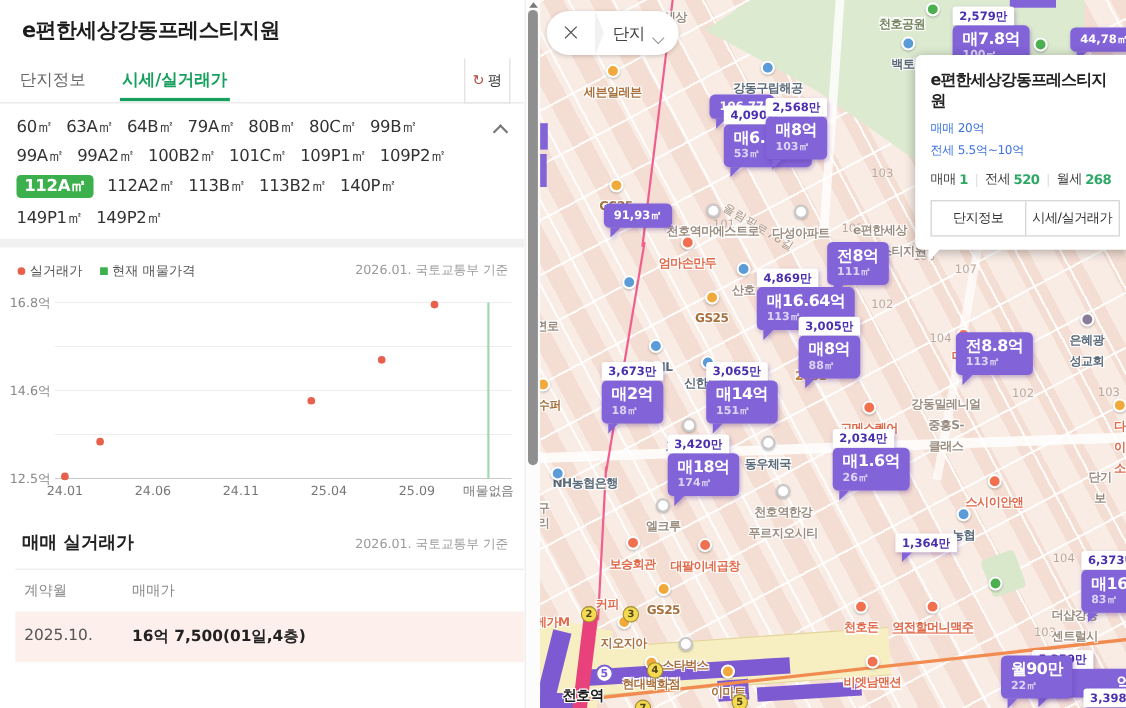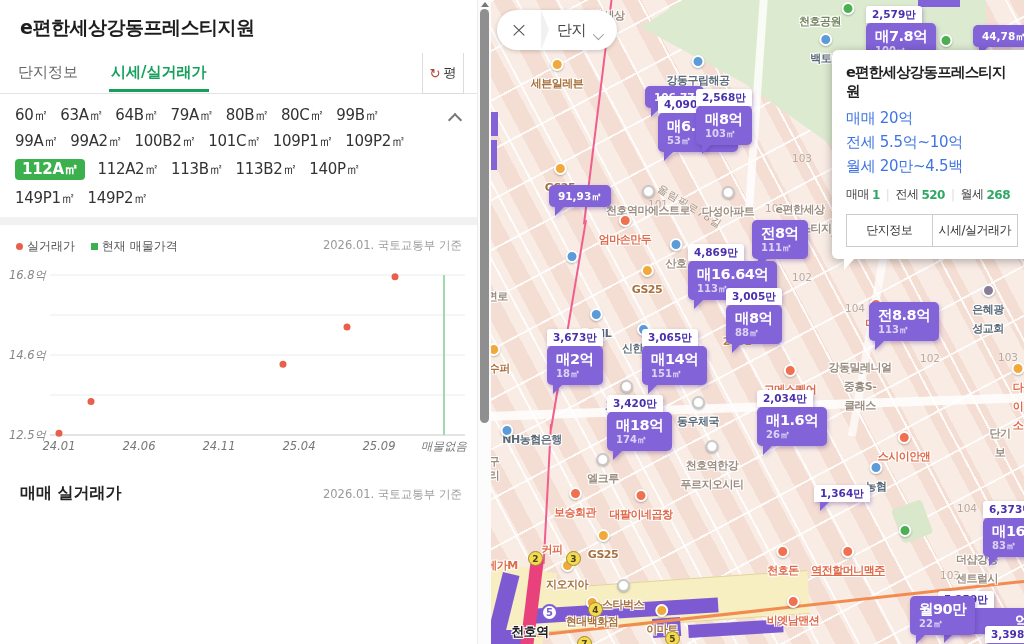--- a/index.html
+++ b/index.html
@@ -23,21 +23,21 @@
   .ttab{display:inline-block;padding:10px 2px 8px;margin-right:26px;font-size:15px;color:#777;cursor:pointer;position:relative;}
   .ttab.active{color:#111;font-weight:bold;}
   .ttab.active:after{content:"";position:absolute;left:0;right:0;bottom:-1px;height:2px;background:#222;}
   .period{position:absolute;right:12px;top:7px;display:flex;align-items:center;}
   .pbox{width:26px;height:26px;border:1px solid #ccc;border-radius:2px;text-align:center;line-height:24px;font-size:15px;color:#555;cursor:pointer;background:#fff;}
   .plabel{margin:0 9px;font-size:13px;font-weight:bold;color:#333;}
   .lp-legend{position:relative;padding:13px 16px 0;font-size:12px;color:#555;}
   .lg-dot{display:inline-block;width:7px;height:7px;border-radius:50%;background:#e8604c;margin-right:4px;}
   .lg-sq{display:inline-block;width:7px;height:7px;background:#3cb04c;margin:0 4px 0 12px;}
   .lg-src{position:absolute;right:15px;top:13px;font-size:11.5px;color:#9a9a9a;}
-  #chart-wrap{margin-top:2px;font-style:italic;}
+  #chart-wrap{margin-top:2px;}
   .lp-sect{position:relative;padding:24px 16px 0 20px;}
   .sect-title{font-size:16px;font-weight:bold;color:#222;}
   .sect-src{position:absolute;right:15px;top:28px;font-size:11.5px;color:#9a9a9a;}
   .lp-table{margin:13px 0 0 14px;border-top:1px solid #e9e9e9;}
   .thead{display:flex;padding:10px 0 10px 8px;font-size:13px;color:#8a8a8a;}
   .thead .c1{width:98px;}
   .trow{display:flex;background:#fcefec;padding:14px 0 14px 8px;font-size:14px;}
   .trow .c1{width:98px;color:#555;}
   .trow .c2{font-weight:bold;color:#222;}
   
@@ -64,21 +64,21 @@
   .mk .bd{background:#8263d8;border-radius:5px;padding:5px 9px 4px;min-width:30px;position:relative;}
   .mk .bd.rt{text-align:right;}
   .mk .pr{color:#fff;font-size:14.5px;font-weight:bold;white-space:nowrap;line-height:1.2;letter-spacing:-0.5px;}
   .mk .pr.sm{font-size:10.5px;letter-spacing:0;}
   .mk .ar{color:rgba(255,255,255,.72);font-size:10px;font-weight:bold;line-height:1.25;white-space:nowrap;}
   .mk .tail{width:0;height:0;border-top:9px solid #8263d8;border-right:9px solid transparent;margin-left:6px;}
   .partial{position:absolute;background:#8263d8;z-index:9;}
   
   #popup{position:absolute;left:341px;top:50px;width:172px;background:#fff;border-radius:6px;box-shadow:0 2px 10px rgba(0,0,0,.3);padding:13px 14px 12px;z-index:40;}
   #popup .ptitle{font-size:14.5px;font-weight:bold;color:#222;letter-spacing:-0.8px;margin-bottom:8px;}
-  #popup .pline{font-size:15px;color:#3f74e3;margin:5px 0;letter-spacing:-0.3px;}
+  #popup .pline{font-size:11px;color:#3f74e3;margin:5px 0;letter-spacing:-0.3px;}
   #popup .pcounts{display:flex;align-items:center;font-size:12px;color:#444;margin:10px 0 11px;letter-spacing:-0.5px;}
   #popup .pcounts .num{color:#2fa866;font-weight:bold;margin-left:3px;}
   #popup .psep{color:#ddd;margin:0 6px;}
   #popup .pbtns{display:flex;border:1px solid #ccc;}
   #popup .pbtn{flex:1;text-align:center;font-size:12px;color:#333;padding:7px 0;cursor:pointer;letter-spacing:-0.5px;}
   #popup .pbtn + .pbtn{border-left:1px solid #ccc;}
   #popup .ptail{position:absolute;left:12px;bottom:-11px;width:0;height:0;border-top:12px solid #fff;border-right:11px solid transparent;}
   
   #map-controls{position:absolute;left:6px;top:10px;height:40px;background:#fff;border-radius:22px;box-shadow:0 1px 4px rgba(0,0,0,.2);display:flex;align-items:center;z-index:50;padding:0 6px 0 0;}
   .close-btn{width:44px;text-align:center;font-size:22px;color:#555;font-weight:300;cursor:pointer;line-height:40px;}
@@ -140,20 +140,32 @@
           <circle cx="283" cy="107.30232558139535" r="3.5" fill="#e8604c"></circle>
           <circle cx="347" cy="70.09302325581396" r="3.5" fill="#e8604c"></circle>
           <circle cx="395" cy="19.8604651162791" r="3.5" fill="#e8604c"></circle>
         </svg></div>
 
     <div class="lp-sect">
       <span class="sect-title">매매 실거래가</span>
       <span class="sect-src">2026.01. 국토교통부 기준</span>
     </div>
 
+    <div class="lp-table">
+      <div class="thead">
+        <span class="c1">계약월</span>
+        <span class="c2">매매가</span>
+      </div>
+      <div id="tbody">
+          <div class="trow">
+            <span class="c1">2025.10.</span>
+            <span class="c2">16억 7,500(01일,4층)</span>
+          </div>
+        </div>
+    </div>
   </div>
 
   <div id="scrollbar">
     <div id="sb-up"></div>
     <div id="sb-thumb"></div>
   </div>
 
   <div id="map">
 
     <div class="decor" style="left:150px;top:0;width:345px;height:152px;background:#dcead0;clip-path:polygon(12% 0,100% 0,100% 42%,58% 100%,30% 55%,0 18%);"></div>
@@ -361,21 +373,20 @@
         </div>
         <div class="mk" style="left: 494px; top: 623px; z-index: 28;"><span class="hd">3,398만</span><div class="bd">
             <div class="pr"> </div>
           </div></div>
       </div>
 
     <div id="popup">
       <div class="ptitle">e편한세상강동프레스티지원</div>
       <div class="pline">매매 20억</div>
       <div class="pline">전세 5.5억~10억</div>
-      <div class="pline">월세 20만~4.5백</div>
       <div class="pcounts">
         <span>매매</span>
           <span class="num">1</span>
         <span class="psep">|</span>
         <span>전세</span>
           <span class="num">520</span>
         <span class="psep">|</span>
         <span>월세</span>
           <span class="num">268</span>
       </div>

